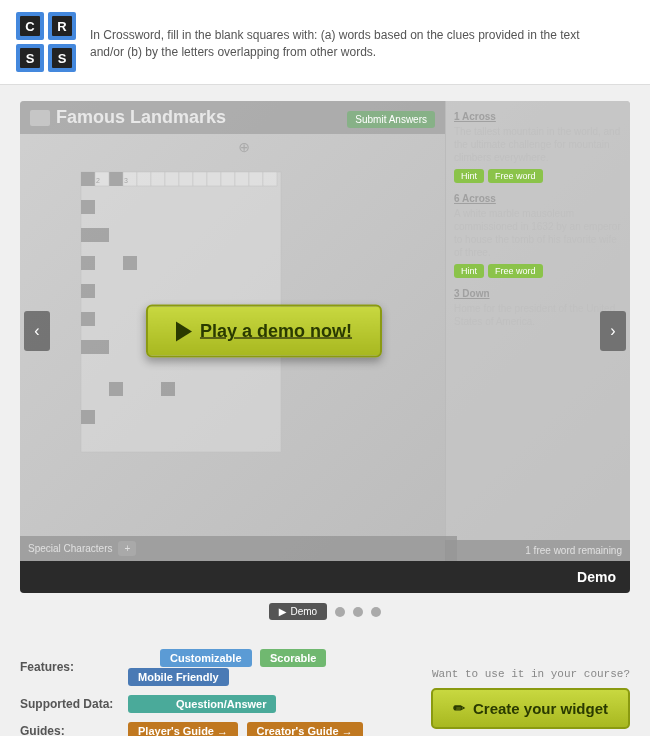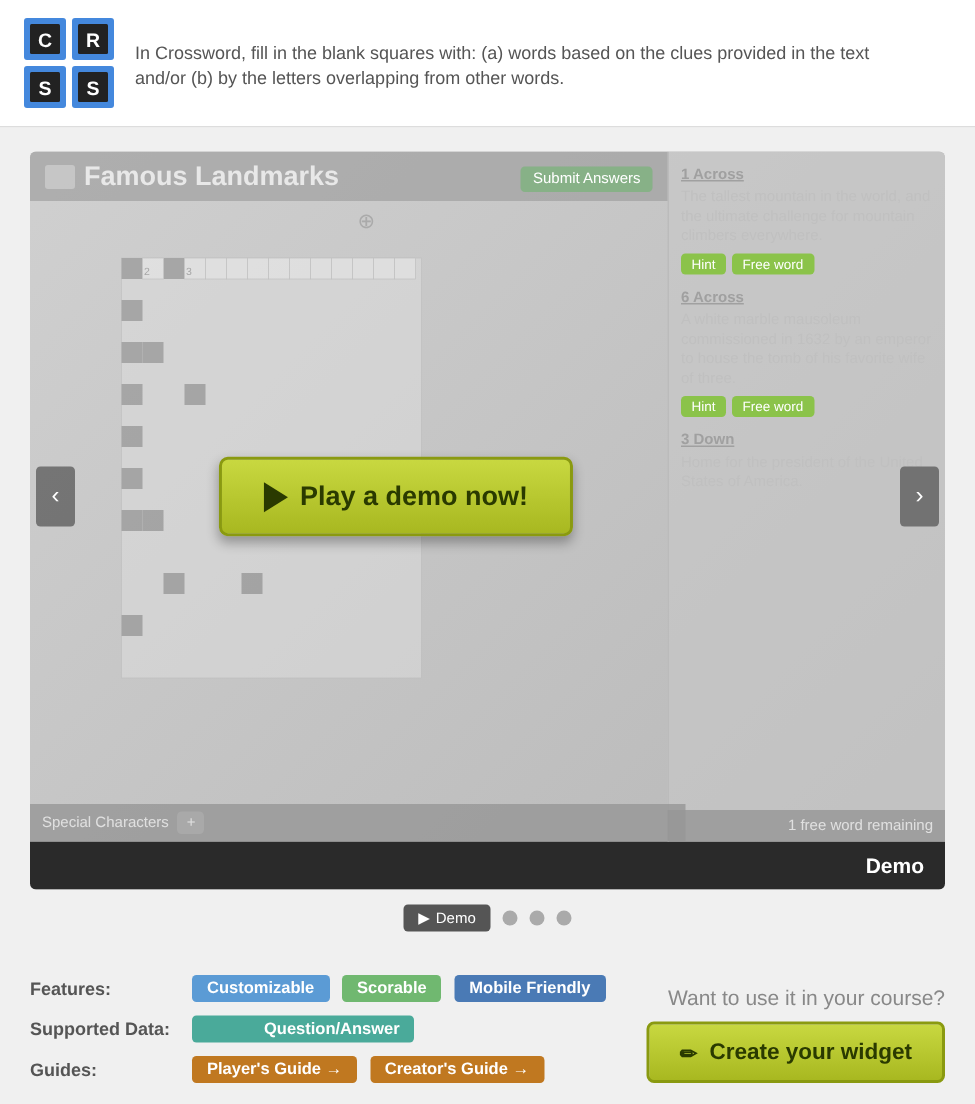--- a/index.html
+++ b/index.html
@@ -121,20 +121,21 @@
       position: relative;
     }
 
     
     .play-demo-overlay {
       position: absolute;
       top: 50%;
       left: 40%;
       transform: translate(-50%, -50%);
       z-index: 10;
+      text-decoration: underline;
     }
     .play-demo-btn {
       background: linear-gradient(180deg, #c8d840 0%, #a8b820 100%);
       border: 2px solid #8a9a10;
       border-radius: 6px;
       padding: 14px 28px;
       font-size: 18px;
       font-weight: bold;
       color: #2a3a00;
       cursor: pointer;
@@ -317,30 +318,31 @@
     }
     .badge {
       display: inline-block;
       padding: 3px 10px;
       border-radius: 3px;
       font-size: 11px;
       font-weight: bold;
       color: white;
       margin-right: 4px;
     }
-    .badge-blue { background: #5b9bd5; }
+    .badge-blue { background: #5b9bd5; margin-left: 32px; }
     .badge-green { background: #70b870; }
     .badge-dark { background: #4a7ab5; }
     .badge-teal { background: #4aaa9a; padding-left: 48px; }
     .badge-orange { background: #c07820; }
 
     .want-text {
-      font-size: 14px;
+      font-size: 11px;
       color: #888;
       text-align: center;
+      font-family: Liberation Mono, monospace;
     }
     .create-widget-btn {
       background: linear-gradient(180deg, #c8d840 0%, #a8b820 100%);
       border: 2px solid #8a9a10;
       border-radius: 5px;
       padding: 10px 20px;
       font-size: 15px;
       font-weight: bold;
       color: #2a3a00;
       cursor: pointer;

